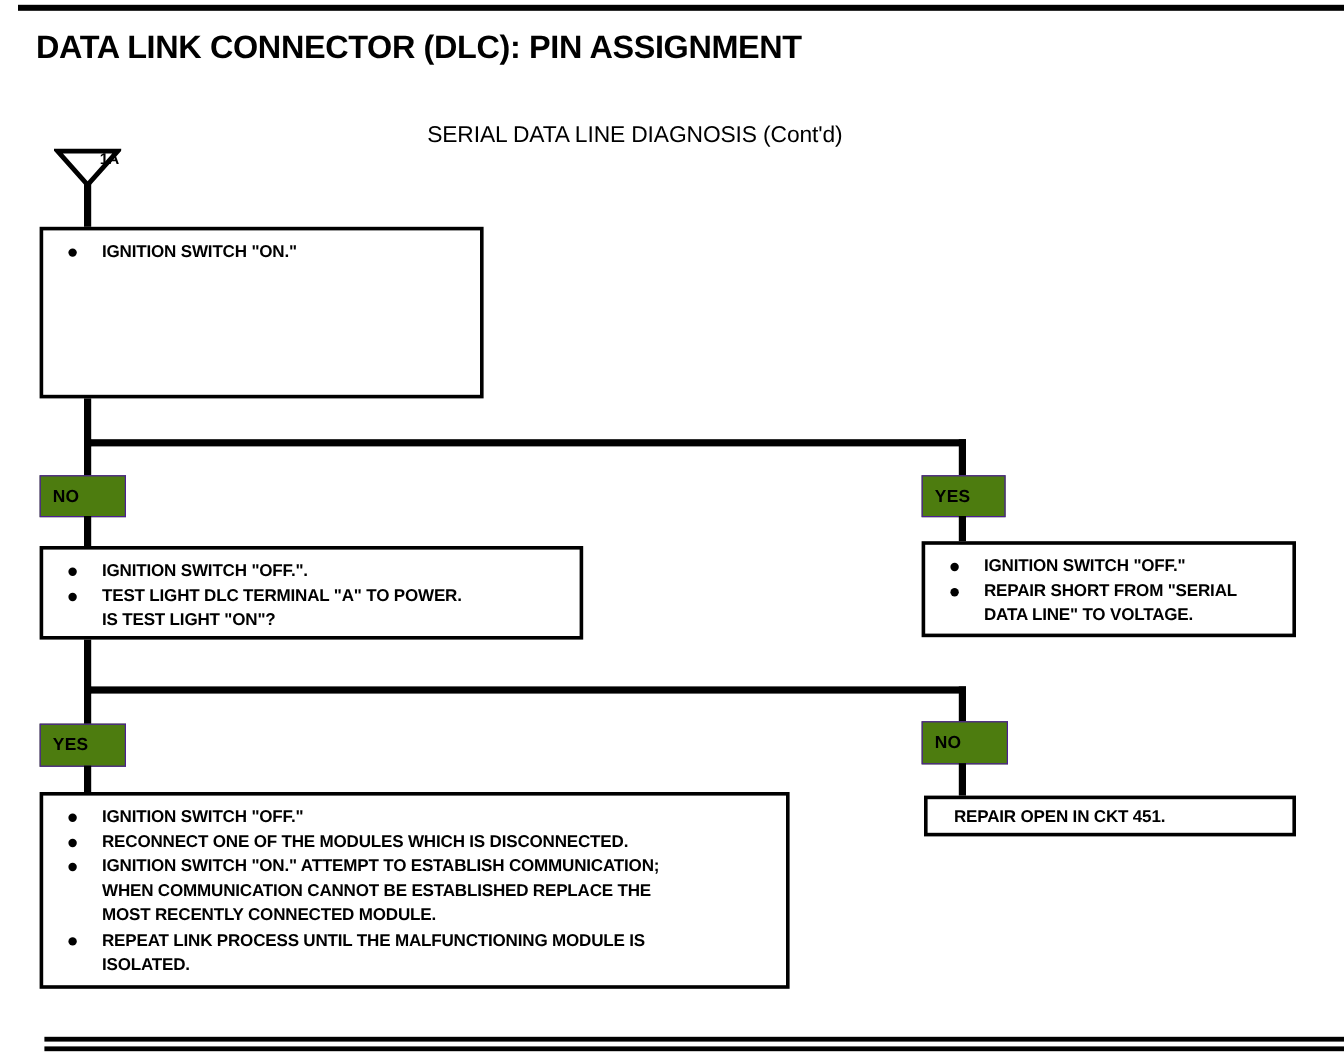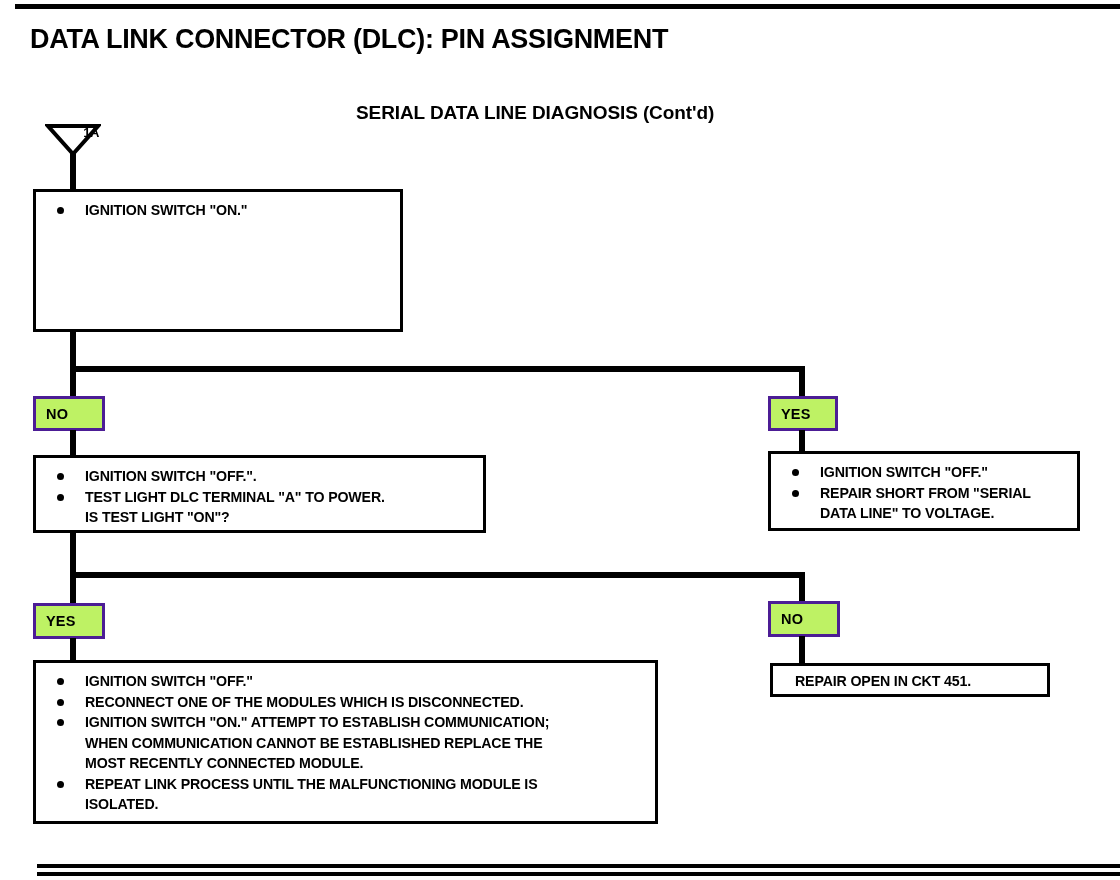--- a/index.html
+++ b/index.html
@@ -55,21 +55,21 @@
     font-size: 27px;
     font-weight: bold;
     letter-spacing: -0.3px;
     white-space: nowrap;
   }
   .subtitle {
     position: absolute;
     left: 356px;
     top: 102px;
     font-size: 19px;
-    font-weight: bold;
+    font-weight: normal;
     letter-spacing: -0.1px;
     white-space: nowrap;
   }
 
   
   .box {
     position: absolute;
     border: 3px solid #000;
     background: #fff;
     box-sizing: border-box;
@@ -107,22 +107,22 @@
     font-size: 14.2px;
     font-weight: bold;
     letter-spacing: -0.15px;
     padding: 7px 0 0 22px;
     white-space: nowrap;
   }
 
   
   .label-box {
     position: absolute;
-    border: 3px solid #4c1d95;
-    background: #bef264;
+    border: 1px solid #4c1d95;
+    background: #4d7c0f;
     box-sizing: border-box;
     font-size: 14.5px;
     font-weight: bold;
     display: flex;
     align-items: center;
     padding-left: 10px;
     letter-spacing: 0.2px;
   }
 
   
@@ -231,20 +231,20 @@
         <li>RECONNECT ONE OF THE MODULES WHICH IS DISCONNECTED.</li>
         <li>IGNITION SWITCH "ON." ATTEMPT TO ESTABLISH COMMUNICATION;
 WHEN COMMUNICATION CANNOT BE ESTABLISHED REPLACE THE
 MOST RECENTLY CONNECTED MODULE.</li>
         <li>REPEAT LINK PROCESS UNTIL THE MALFUNCTIONING MODULE IS
 ISOLATED.</li>
       </ul>
     </div>
   </div>
 
-  <div class="box" style="left:770px; top:663px; width:280px; height:34px;">
+  <div class="box" style="left:770px; top:663px; width:310px; height:34px;">
     <div class="plain-text">REPAIR OPEN IN CKT 451.</div>
   </div>
 
   <div class="rule-bottom-1"></div>
   <div class="rule-bottom-2"></div>
 
 </div>
 
 </body></html>

